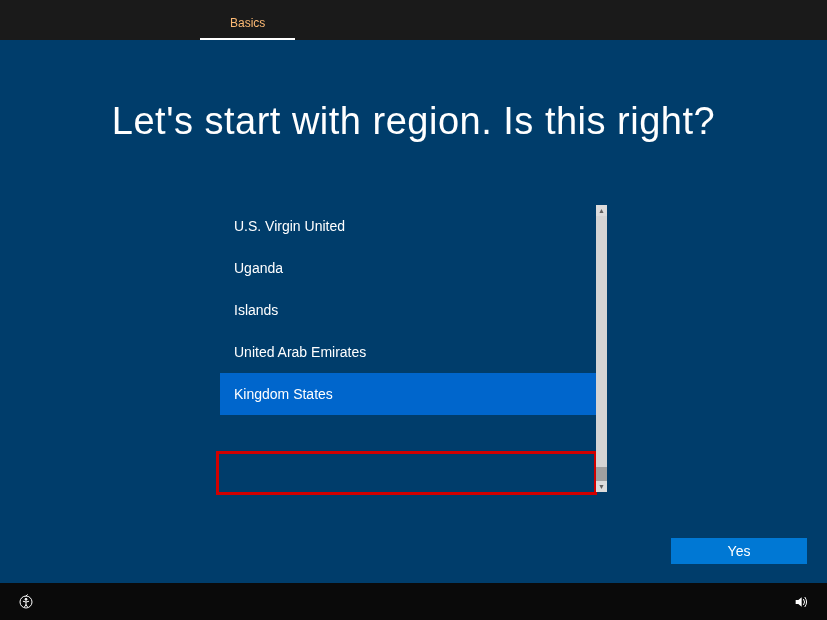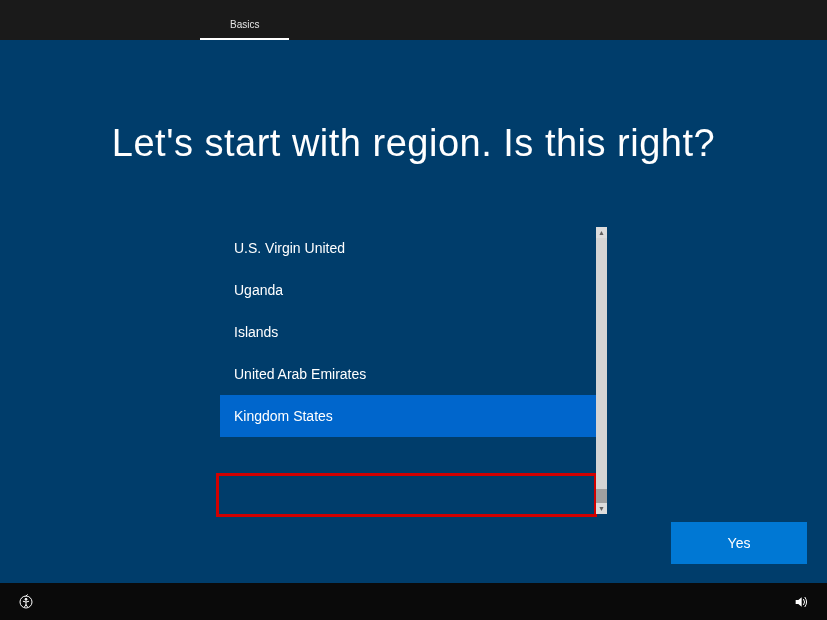--- a/index.html
+++ b/index.html
@@ -18,38 +18,38 @@
     }
     
     .top-bar {
       background: #1a1a1a;
       height: 40px;
       display: flex;
       align-items: flex-end;
     }
     
     .tab {
-      color: #e5e5e5;
-      font-size: 10px;
+      color: #fdba74;
+      font-size: 12px;
       padding: 0 30px 10px 30px;
       margin-left: 200px;
       position: relative;
     }
     
     .tab-underline {
       position: absolute;
       bottom: 0;
       left: 0;
       right: 0;
       height: 2px;
       background: #ffffff;
     }
     
     .main-content {
-      padding-top: 82px;
+      padding-top: 60px;
       text-align: center;
     }
     
     .page-title {
       color: #ffffff;
       font-size: 38px;
       font-weight: 300;
       letter-spacing: 0.5px;
     }
     
@@ -136,21 +136,21 @@
     }
     
     .yes-button {
       position: absolute;
       right: 20px;
       bottom: 56px;
       background: #0078d4;
       color: #ffffff;
       border: none;
       width: 136px;
-      height: 42px;
+      height: 26px;
       font-size: 14px;
       cursor: pointer;
       font-family: inherit;
     }
     
     .bottom-bar {
       position: absolute;
       bottom: 0;
       left: 0;
       right: 0;

